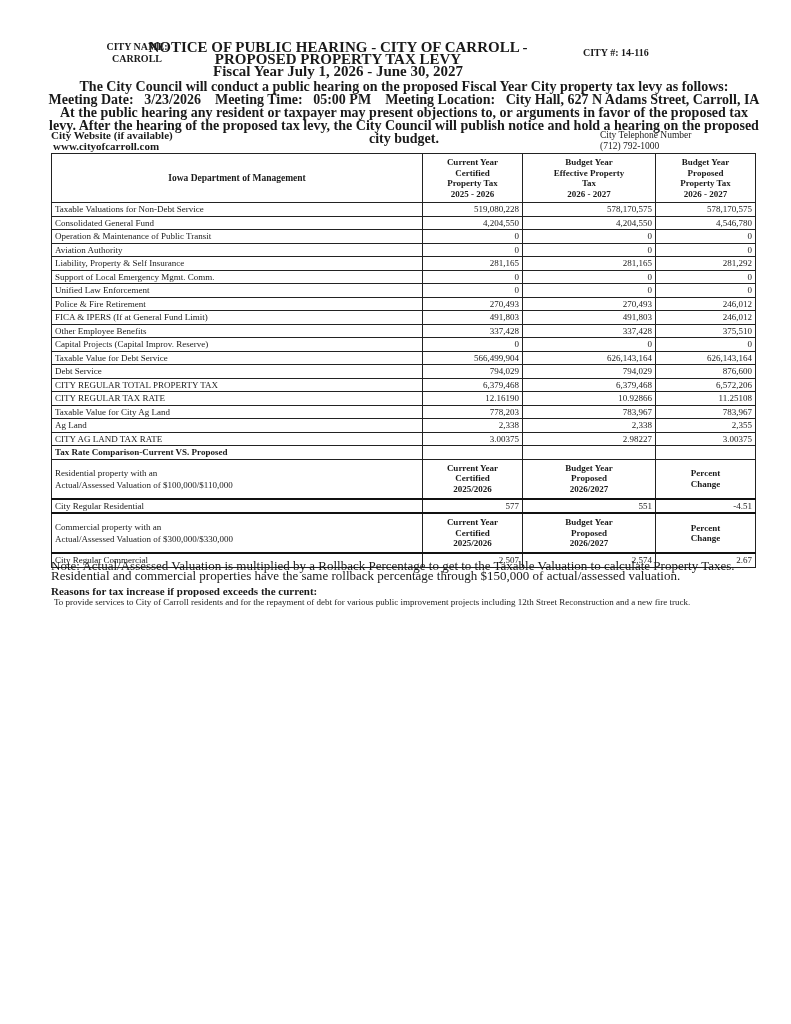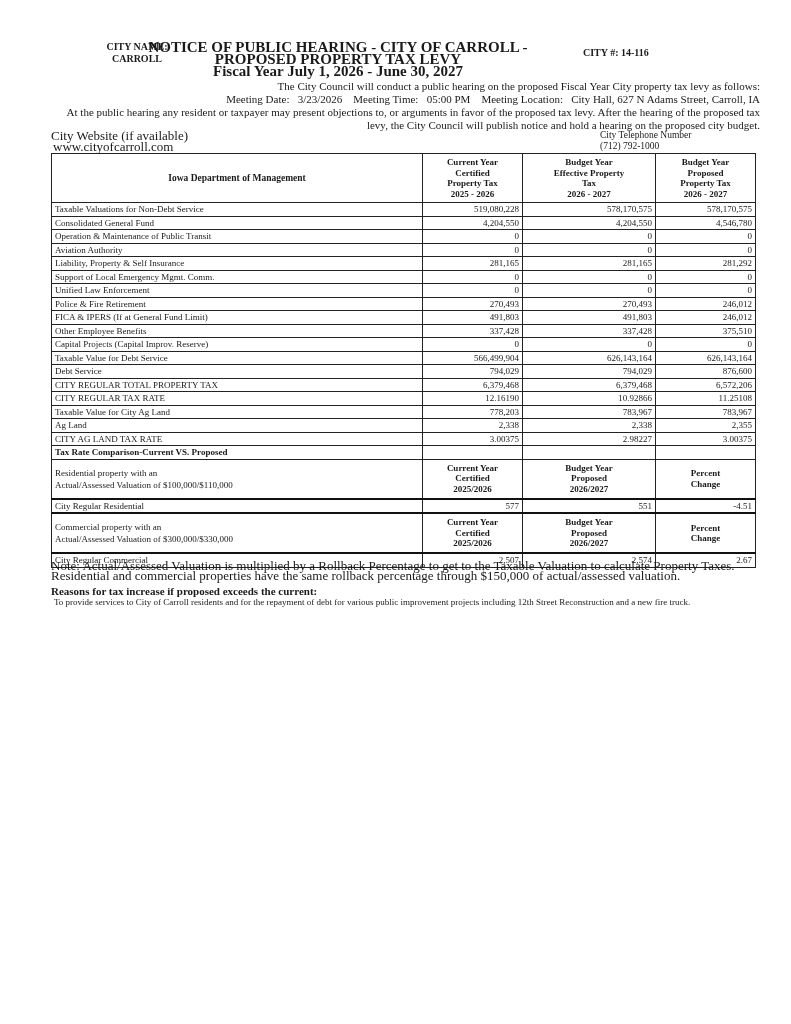--- a/index.html
+++ b/index.html
@@ -2,22 +2,22 @@
 <html><head>
 <meta charset="utf-8">
 <style>
   html, body { margin: 0; padding: 0; background: #ffffff; }
   body { width: 791px; height: 1024px; position: relative; font-family: "Liberation Serif", serif; color: #1a1a1a; overflow: hidden; }
   .abs { position: absolute; }
   .b { font-weight: bold; }
   .hdr-city { left: 58px; top: 41px; width: 70px; text-align: center; font-size: 10px; font-weight: bold; line-height: 12px; margin-left: 44px; }
   .hdr-title { left: 138px; top: 41px; width: 400px; text-align: center; font-size: 15px; font-weight: bold; line-height: 12px; }
   .hdr-num { left: 583px; top: 47px; font-size: 10px; font-weight: bold; }
-  .intro { left: 48px; top: 80px; width: 712px; text-align: right; font-size: 11px; font-weight: normal; line-height: 13px; }
-  .web { left: 51px; top: 130px; font-size: 13px; line-height: 11px; }
+  .intro { left: 48px; top: 80px; width: 712px; text-align: center; font-size: 14px; font-weight: bold; line-height: 13px; }
+  .web { left: 51px; top: 130px; font-size: 11px; line-height: 11px; font-weight: bold; }
   .phone { left: 600px; top: 130px; width: 155px; text-align: left; font-size: 9.5px; line-height: 11px; }
 
   table.main { position: absolute; left: 51px; top: 153px; width: 704px; border-collapse: collapse; font-size: 9px; table-layout: fixed; }
   table.main td { border: 1px solid #222; padding: 0 3px; height: 12.5px; line-height: 12px; white-space: nowrap; overflow: hidden; }
   table.main td.num { text-align: right; }
   table.main td.hd { text-align: center; font-weight: bold; line-height: 10.5px; padding: 2px 2px; margin-top: 40px; }
   table.main tr.head td { height: 44px; }
   table.main tr.cmp-head td { height: 34px; }
   table.main tr.thick td { border-top: 2px solid #111; }
   table.main tr.thickb td { border-bottom: 2px solid #111; }

